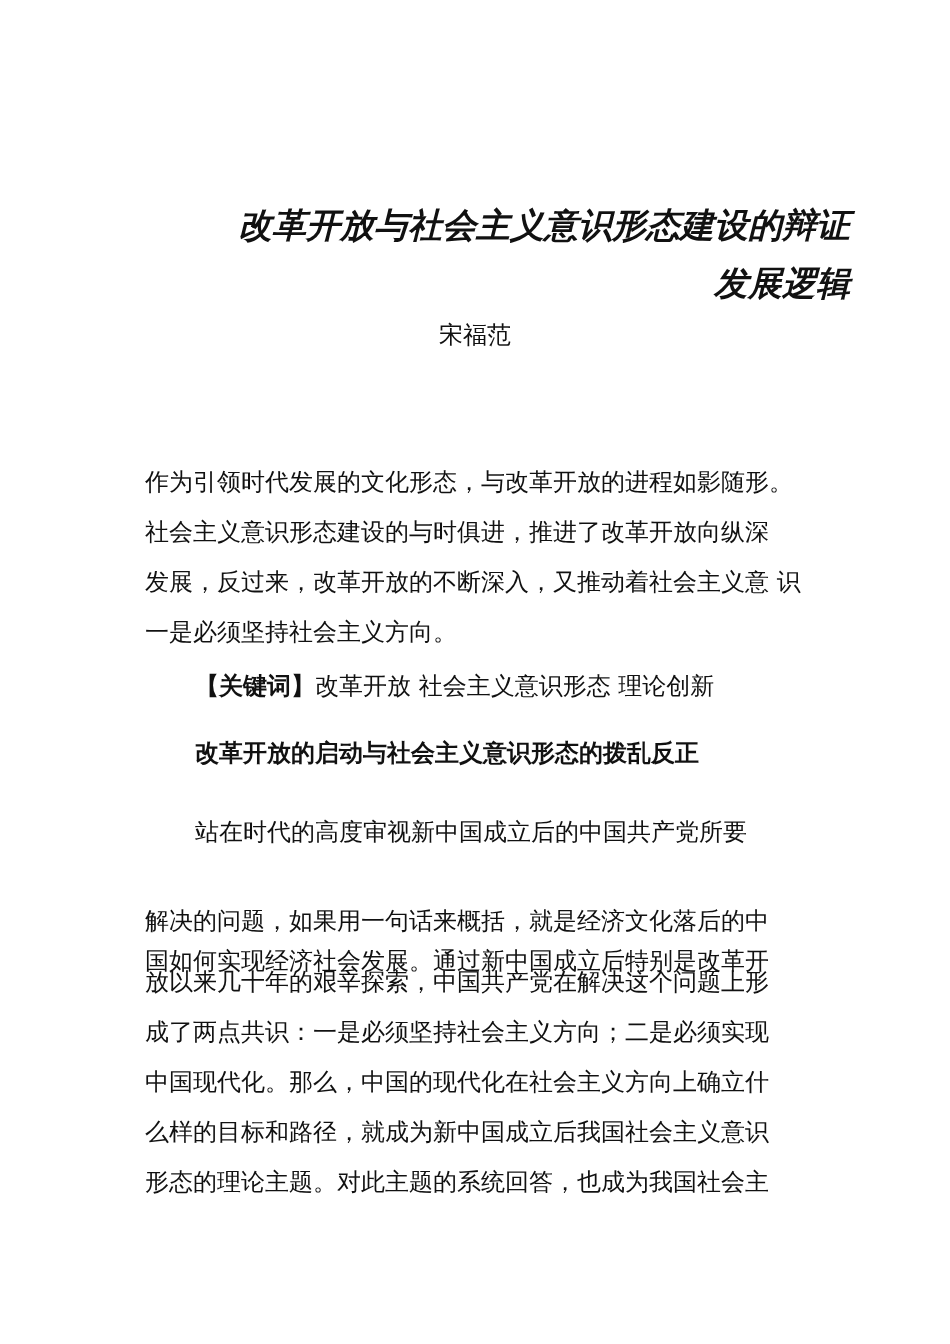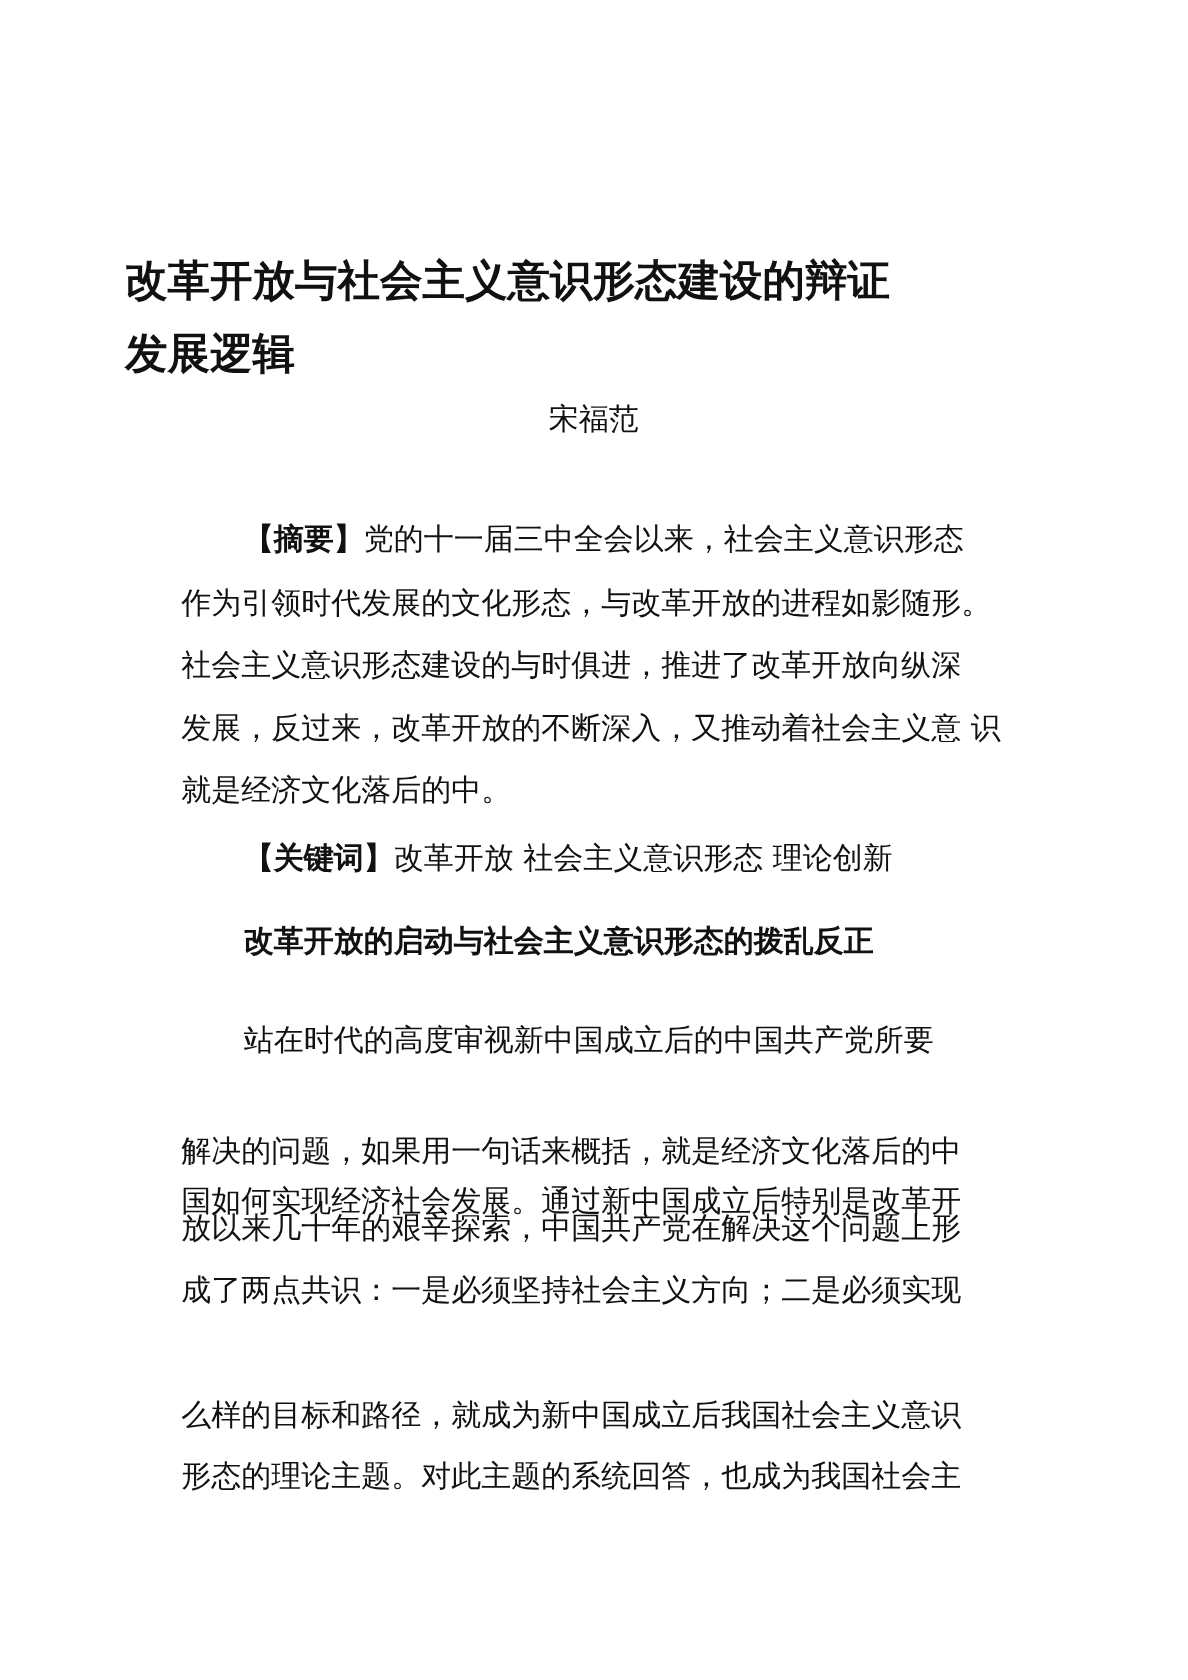--- a/index.html
+++ b/index.html
@@ -1,48 +1,48 @@
 <!DOCTYPE html>
 <html><head>
 <meta charset="utf-8">
 <style>
   html, body { margin: 0; padding: 0; background: #ffffff; }
   body { width: 950px; height: 1344px; position: relative; overflow: hidden;
          font-family: "DejaVu Sans", "Liberation Sans", sans-serif; color: #111111; }
   .page { position: absolute; left: 0; top: 0; width: 950px; height: 1344px; }
-  .title { position: absolute; left: 100px; width: 750px; text-align: left;
-           font-weight: bold; font-size: 34px; line-height: 58px; top: 196px; letter-spacing: 0px; }
+  .title { position: absolute; left: 100px; width: 750px; text-align: right;
+           font-weight: bold; font-size: 34px; line-height: 58px; top: 196px; letter-spacing: 0px; font-style: italic; }
   .author { position: absolute; left: 0; width: 950px; top: 318px; text-align: center;
             font-size: 24px; line-height: 34px; }
   .line { position: absolute; left: 145px; width: 700px; font-size: 24px; line-height: 34px;
           white-space: nowrap; }
   .b { font-weight: bold; }
   .heading { font-weight: bold; }
 </style>
 </head>
 <body>
 
 <div class="page">
   <div class="title">
     <div>改革开放与社会主义意识形态建设的辩证</div>
     <div>发展逻辑</div>
   </div>
 
   <div class="author">宋福范</div>
 
-  <div class="line" style="top:414px; padding-left:50px;"><span class="b">【摘要】</span><span>党的十一届三中全会以来，社会主义意识形态</span></div>
   <div class="line" style="top:515px;">社会主义意识形态建设的与时俱进，推进了改革开放向纵深</div>
   <div class="line" style="top:465px;">作为引领时代发展的文化形态，与改革开放的进程如影随形。</div>
   <div class="line" style="top:565px;">发展，反过来，改革开放的不断深入，又推动着社会主义意 识</div>
-  <div class="line" style="top:615px;">就是经济文化落后的中。</div>
+  <div class="line" style="top:615px;">一是必须坚持社会主义方向。</div>
 
   <div class="line" style="top:669px; padding-left:50px;"><span class="b">【关键词】</span><span>改革开放 社会主义意识形态 理论创新</span></div>
 
   <div class="line heading" style="top:736px; padding-left:50px;">改革开放的启动与社会主义意识形态的拨乱反正</div>
 
   <div class="line" style="top:815px; padding-left:50px;">站在时代的高度审视新中国成立后的中国共产党所要</div>
   <div class="line" style="top:904px;">解决的问题，如果用一句话来概括，就是经济文化落后的中</div>
   <div class="line" style="top:944px;">国如何实现经济社会发展。通过新中国成立后特别是改革开</div>
   <div class="line" style="top:965px;">放以来几十年的艰辛探索，中国共产党在解决这个问题上形</div>
   <div class="line" style="top:1015px;">成了两点共识：一是必须坚持社会主义方向；二是必须实现</div>
+  <div class="line" style="top:1065px;">中国现代化。那么，中国的现代化在社会主义方向上确立什</div>
   <div class="line" style="top:1115px;">么样的目标和路径，就成为新中国成立后我国社会主义意识</div>
   <div class="line" style="top:1165px;font-family:Liberation Serif, serif;">形态的理论主题。对此主题的系统回答，也成为我国社会主</div>
 </div>
 
 </body></html>

